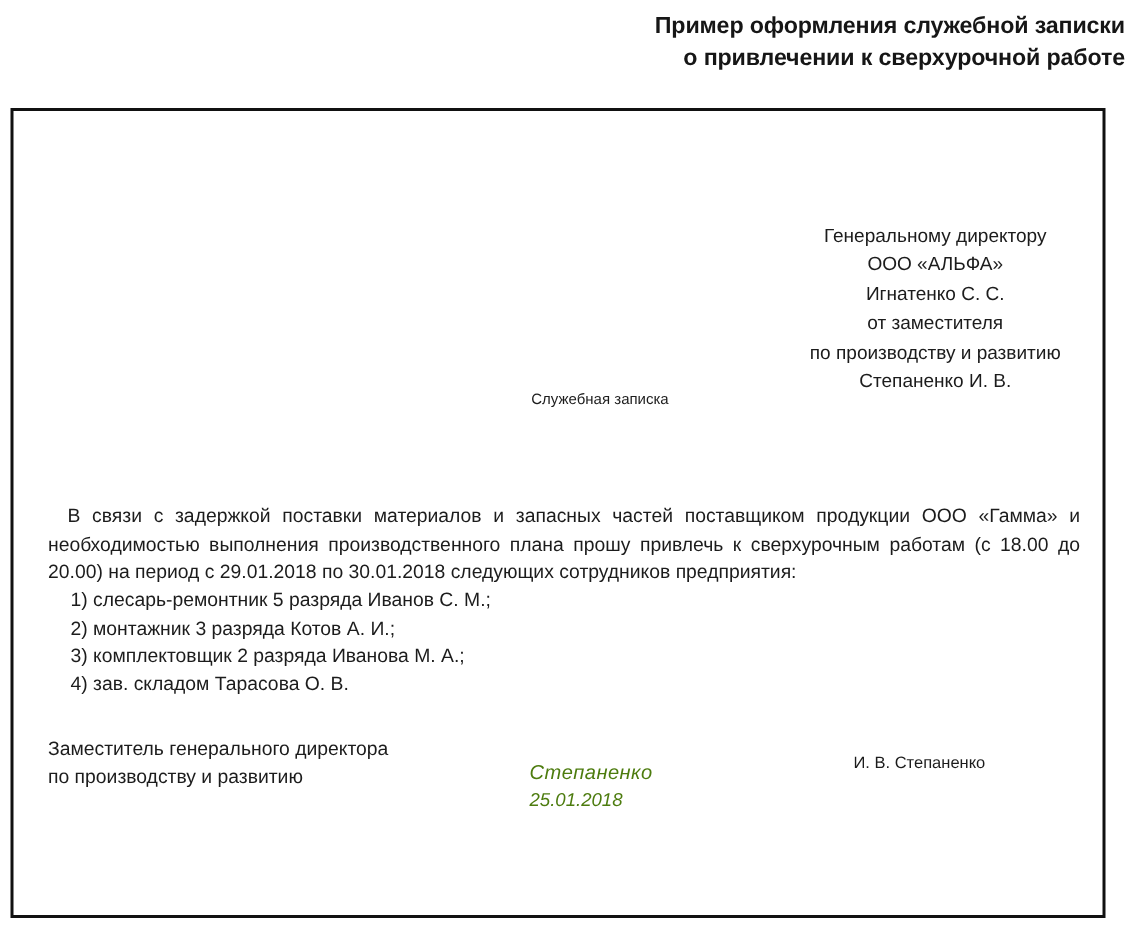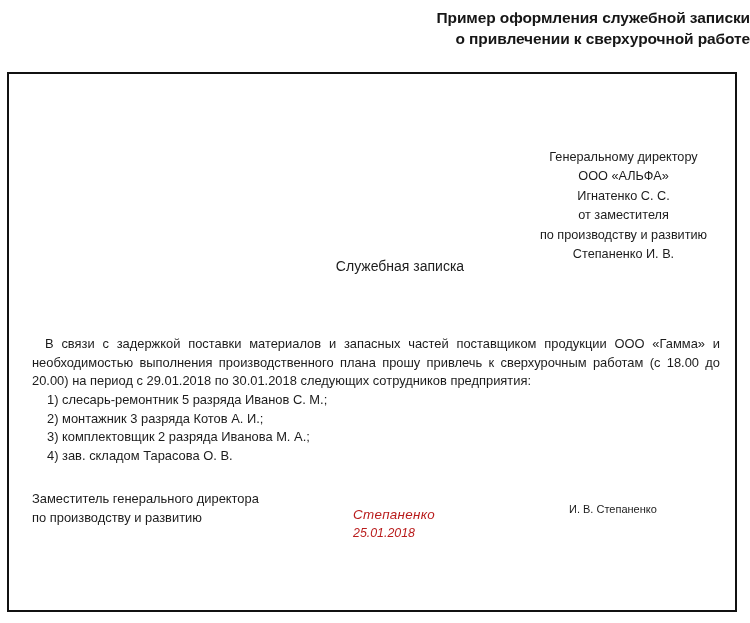--- a/index.html
+++ b/index.html
@@ -65,21 +65,21 @@
   }
   .addressee .aline { display: block; white-space: nowrap; }
 
   
   .heading-subject {
     position: absolute;
     left: 0;
     top: 184px;
     width: 730px;
     text-align: center;
-    font-size: 14px;
+    font-size: 10px;
     line-height: 17px;
     padding-left: 52px;
     box-sizing: border-box;
   }
   .heading-about {
     position: absolute;
     left: 0;
     top: 224px;
     width: 730px;
     text-align: center;
@@ -132,21 +132,21 @@
   .sign-role .rline { display: block; white-space: nowrap; }
 
   .sign-mark {
     position: absolute;
     left: 344px;
     top: 431px;
     width: 200px;
     font-style: italic;
     font-size: 12.8px;
     line-height: 19px;
-    color: #b91c1c;
+    color: #4d7c0f;
   }
   .sign-mark .mline { display: block; white-space: nowrap; }
   .sign-mark .sig-name { font-size: 13.4px; letter-spacing: 0.3px; }
   .sign-mark .sig-date { font-size: 12.4px; }
 
   .sign-fullname {
     position: absolute;
     left: 560px;
     top: 426px;
     width: 180px;

